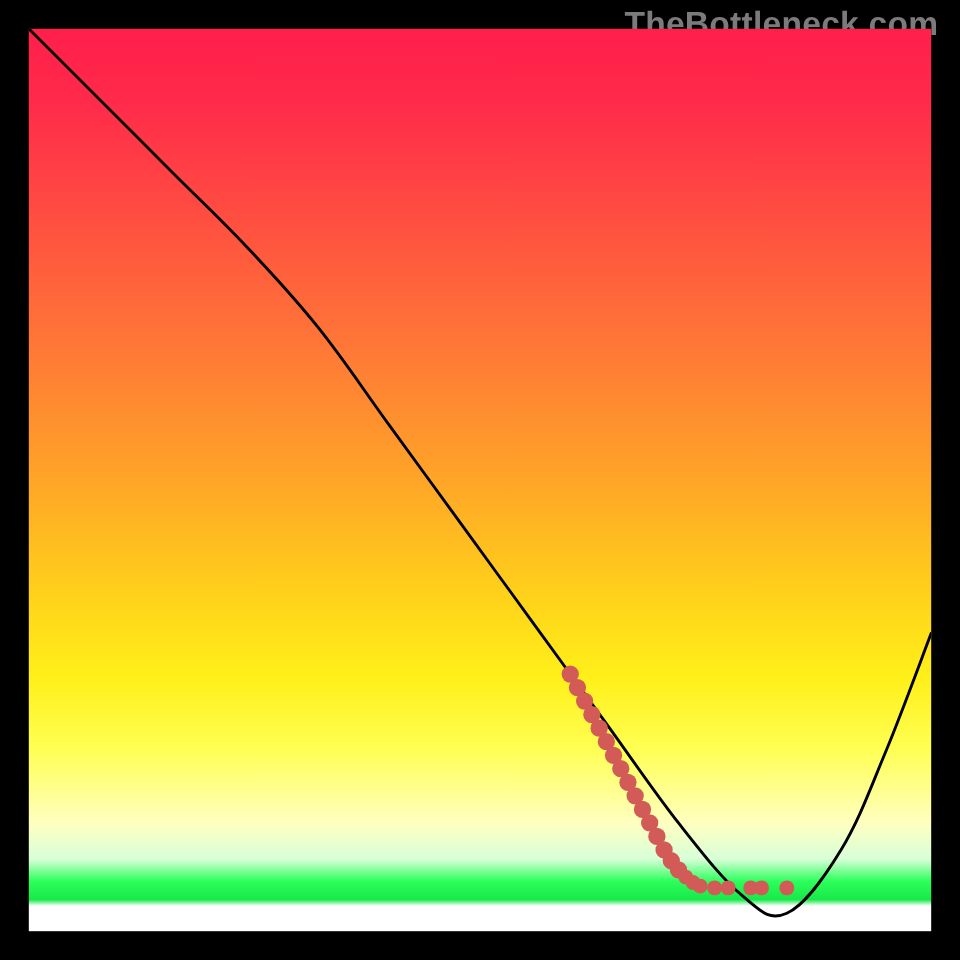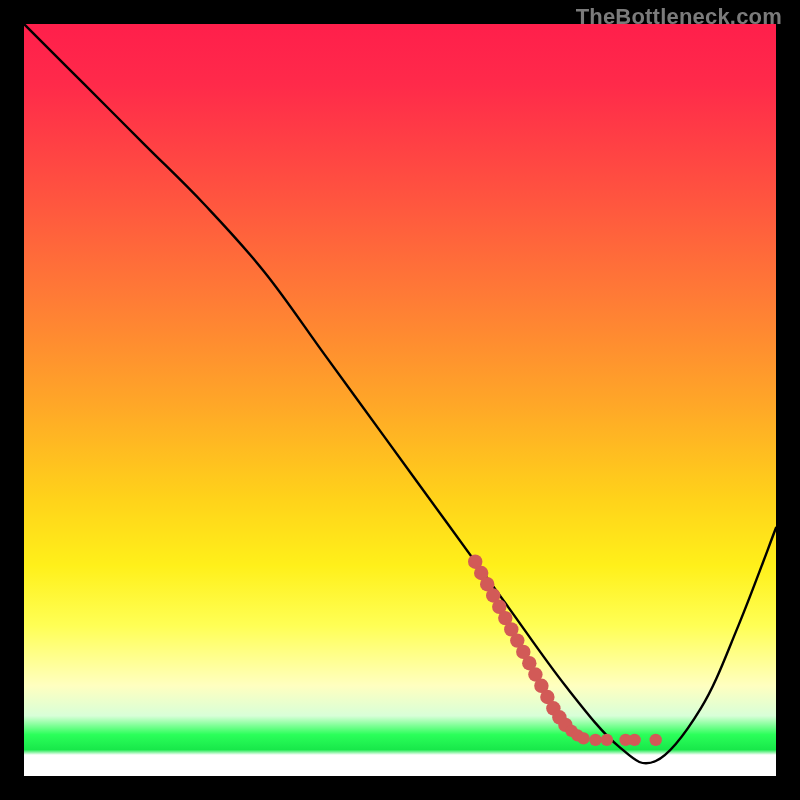--- a/index.html
+++ b/index.html
@@ -41,21 +41,21 @@
       #18e84a 96.5%,
       #ffffff 97.2%,
       #ffffff 100%
     );
   }
   .watermark {
     position: absolute;
     top: 4px;
     right: 18px;
     color: #7b7b7b;
-    font-size: 22px;
+    font-size: 28px;
     font-weight: 600;
     letter-spacing: 0.2px;
     user-select: none;
   }
   svg.curve {
     position: absolute;
     left: 0;
     top: 0;
     width: 752px;
     height: 752px;

